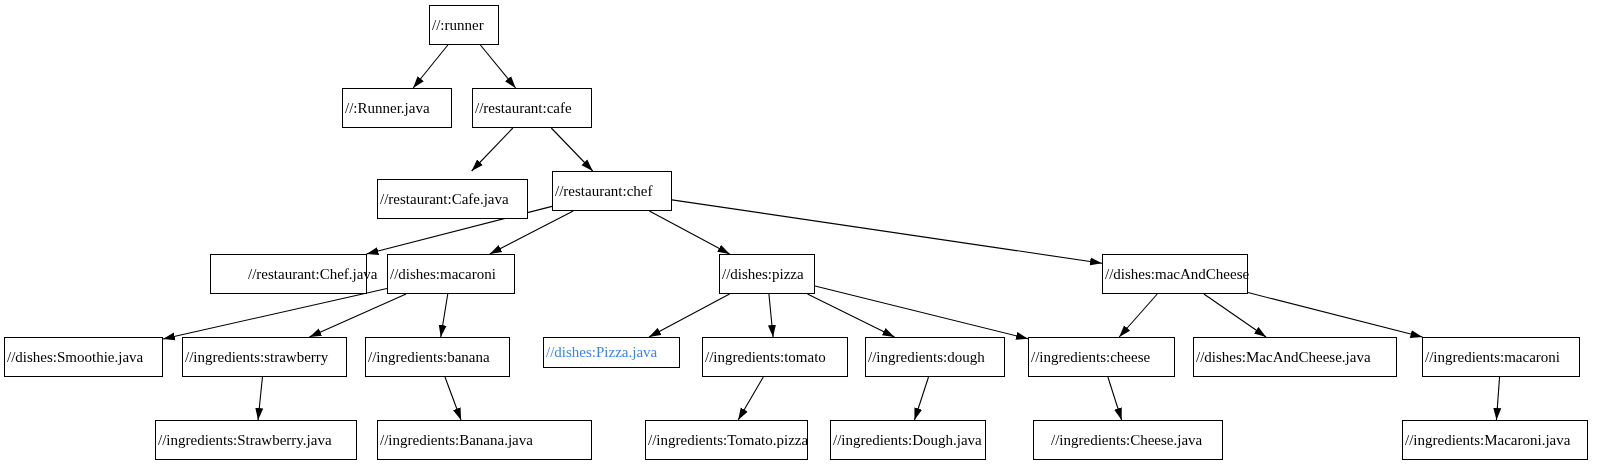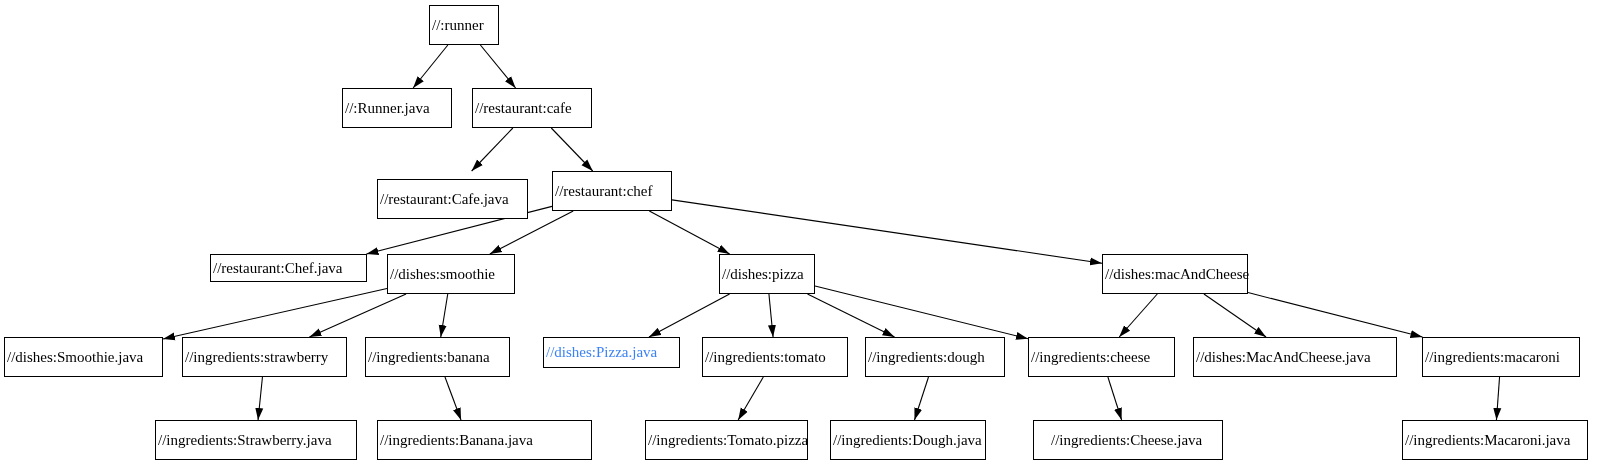--- a/index.html
+++ b/index.html
@@ -82,25 +82,25 @@
       </div>
       <div class="node" style="left: 472px; top: 88px; width: 120px; height: 40px; background: rgb(255, 255, 255); border-color: rgb(0, 0, 0); color: rgb(0, 0, 0);">
         <span>//restaurant:cafe</span>
       </div>
       <div class="node" style="left: 377px; top: 171px; width: 151px; height: 40px; background: rgb(255, 255, 255); border-color: rgb(0, 0, 0); color: rgb(0, 0, 0); margin-top: 8px;">
         <span>//restaurant:Cafe.java</span>
       </div>
       <div class="node" style="left: 552px; top: 171px; width: 120px; height: 40px; background: rgb(255, 255, 255); border-color: rgb(0, 0, 0); color: rgb(0, 0, 0);">
         <span>//restaurant:chef</span>
       </div>
-      <div class="node" style="left: 210px; top: 254px; width: 157px; height: 28px; background: rgb(255, 255, 255); border-color: rgb(0, 0, 0); color: rgb(0, 0, 0);">
+      <div class="node" style="left: 210px; top: 254px; width: 157px; height: 40px; background: rgb(255, 255, 255); border-color: rgb(0, 0, 0); color: rgb(0, 0, 0); padding-left: 35px;">
         <span>//restaurant:Chef.java</span>
       </div>
       <div class="node" style="left: 387px; top: 254px; width: 128px; height: 40px; background: rgb(255, 255, 255); border-color: rgb(0, 0, 0); color: rgb(0, 0, 0);">
-        <span>//dishes:smoothie</span>
+        <span>//dishes:macaroni</span>
       </div>
       <div class="node" style="left: 719px; top: 254px; width: 96px; height: 40px; background: rgb(255, 255, 255); border-color: rgb(0, 0, 0); color: rgb(0, 0, 0);">
         <span>//dishes:pizza</span>
       </div>
       <div class="node" style="left: 1102px; top: 254px; width: 146px; height: 40px; background: rgb(255, 255, 255); border-color: rgb(0, 0, 0); color: rgb(0, 0, 0);">
         <span>//dishes:macAndCheese</span>
       </div>
       <div class="node" style="left: 4px; top: 337px; width: 159px; height: 40px; background: rgb(255, 255, 255); border-color: rgb(0, 0, 0); color: rgb(0, 0, 0);">
         <span>//dishes:Smoothie.java</span>
       </div>

